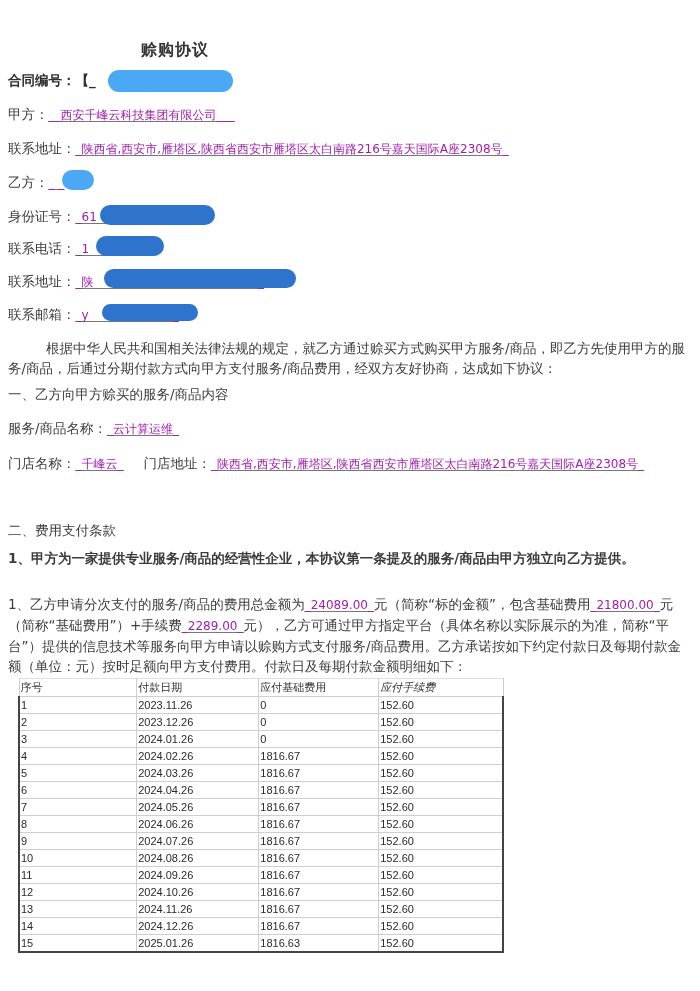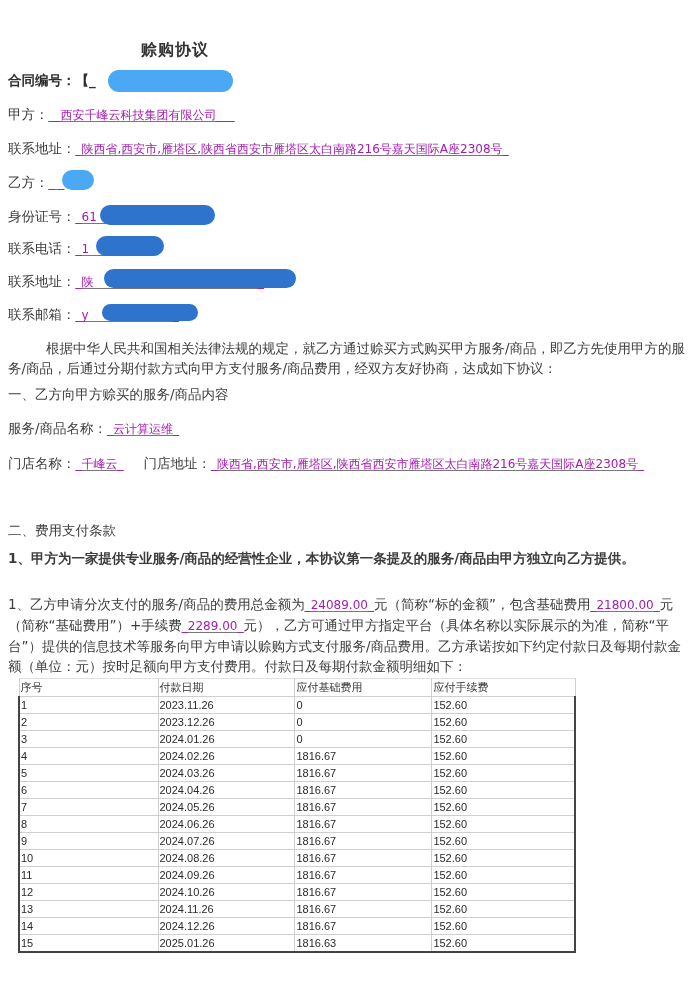--- a/index.html
+++ b/index.html
@@ -17,29 +17,29 @@
     .label { color: #3c3c3c; }
     .u { text-decoration: underline; text-decoration-color: #777; text-underline-offset: 2px; color: #a21caf; font-size: 12px; }
     .bold { font-weight: bold; color: #2e2e2e; }
     .redact {
       position: absolute; border-radius: 12px; background: #2f74cc;
     }
     .redact.light { background: #4aa8f4; }
     .para { position: absolute; left: 8px; width: 684px; font-size: 13.5px; line-height: 20px; color: #3c3c3c; }
     .para.indent { text-indent: 38px; }
     table.sched {
-      position: absolute; left: 18px; top: 678px; width: 558px; border-collapse: collapse;
+      position: absolute; left: 18px; top: 678px; width: 486px; border-collapse: collapse;
       font-family: "Liberation Sans", sans-serif; font-size: 11px; color: #2a2a2a;
     }
     table.sched th, table.sched td {
       border: 1px solid #cfcfcf; text-align: left; padding: 0 1px; height: 16px; font-weight: normal;
     }
     table.sched thead th { border-top: 1px solid #e0e0e0; color: #333; height: 17px; }
     table.sched tbody { border-left: 2px solid #444; border-right: 2px solid #444; border-bottom: 2px solid #444; }
-    .c1 { width: 132px; } .c2 { width: 130px; } .c3 { width: 130px; } .c4 { width: 136px; }
+    .c1 { width: 132px; } .c2 { width: 130px; } .c3 { width: 130px; } .c4 { width: 136px; font-style: italic; }
   </style>
 </head>
 <body>
 
 <div class="page">
 
   <div class="title">赊购协议</div>
 
   <div class="line bold" style="top:72px;">
     <span>合同编号：</span><span>【</span><span>_</span><span style="display:inline-block;width:120px;"></span><span>2</span><span>】</span>

